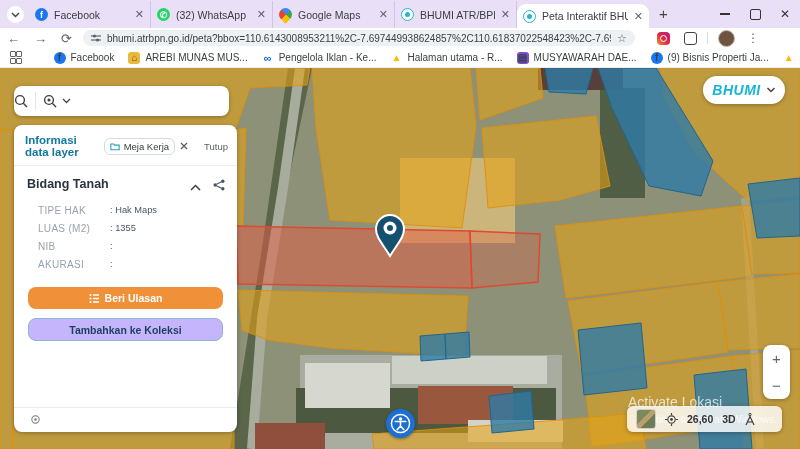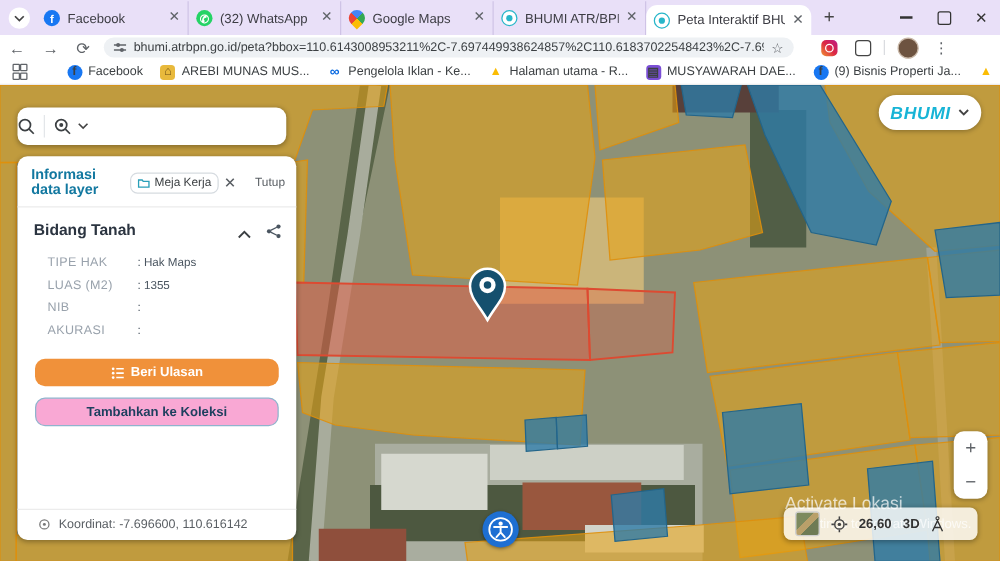--- a/index.html
+++ b/index.html
@@ -73,21 +73,21 @@
   .frow{display:flex;margin-bottom:7px}
   .flabel{width:72px;font-size:10px;color:#99a2ac;letter-spacing:.3px}
   .fval{font-size:9.3px;color:#4a5560}
   .btnrow{display:flex;gap:8px;margin:10px 14px 0}
   .btn-outline{display:flex;align-items:center;justify-content:center;gap:5px;background:#fff;
                border:1px solid #9db6c9;border-radius:12px;height:22px;font-size:10.5px;font-weight:bold;
                color:#1d3f5e;font-family:"Liberation Sans",sans-serif;flex:1}
   .btn-orange{display:flex;align-items:center;justify-content:center;gap:5px;background:#f0913a;
               border:0;border-radius:8px;height:22px;font-size:10.5px;font-weight:bold;color:#fff;
               font-family:"Liberation Sans",sans-serif;flex:1}
-  .btn-wide{margin:9px 14px 0;height:23px;border-radius:8px;border:1px solid #8fb4cd;background:#f9a8d4;
+  .btn-wide{margin:9px 14px 0;height:23px;border-radius:8px;border:1px solid #8fb4cd;background:#c4b5fd;
             font-size:10.5px;font-weight:bold;color:#1d3f5e;font-family:"Liberation Sans",sans-serif}
   .pfoot{margin-top:auto;border-top:1px solid #ececec;display:flex;align-items:center;gap:6px;
          padding:6px 10px 7px 16px}
   .pfoot span{font-size:10px;color:#5a5f64}
   .brandpill{left:703px;top:76px;width:82px;height:28px;display:flex;align-items:center;
              justify-content:center;gap:5px;border-radius:14px;z-index:10}
   .brand{font-size:14px;font-weight:bold;color:#17b4d6;letter-spacing:.5px;font-style:italic}
   .zoomctl{left:763px;top:345px;width:27px;height:54px;z-index:10;display:flex;flex-direction:column}
   .zoomctl button{flex:1;border:0;background:transparent;font-size:15px;color:#5f6368;
                   font-family:"Liberation Sans",sans-serif}
@@ -353,21 +353,20 @@
         </svg>
       <span>Beri Ulasan</span>
       </button>
   </div>
   <button class="btn-wide">Tambahkan ke Koleksi</button>
   <div class="pfoot">
     <svg width="11" height="11" viewBox="0 0 12 12">
       <circle cx="6" cy="6" r="4" fill="none" stroke="#777" stroke-width="1.1"></circle>
       <circle cx="6" cy="6" r="1.3" fill="#777"></circle>
       </svg>
-    <span>Koordinat: -7.696600, 110.616142</span>
   </div>
 </div>
 
 <div class="card brandpill">
   <span class="brand">BHUMI</span>
   <svg width="10" height="6" viewBox="0 0 9 6">
     <polyline points="1,1 4.5,4.5 8,1" fill="none" stroke="#444" stroke-width="1.5"></polyline>
     </svg>
 </div>
 

